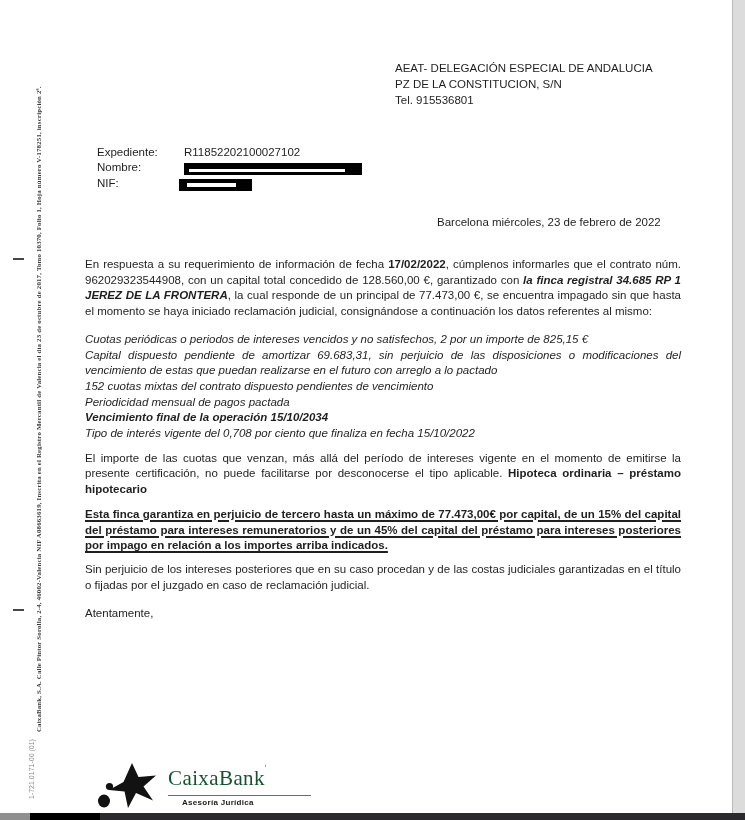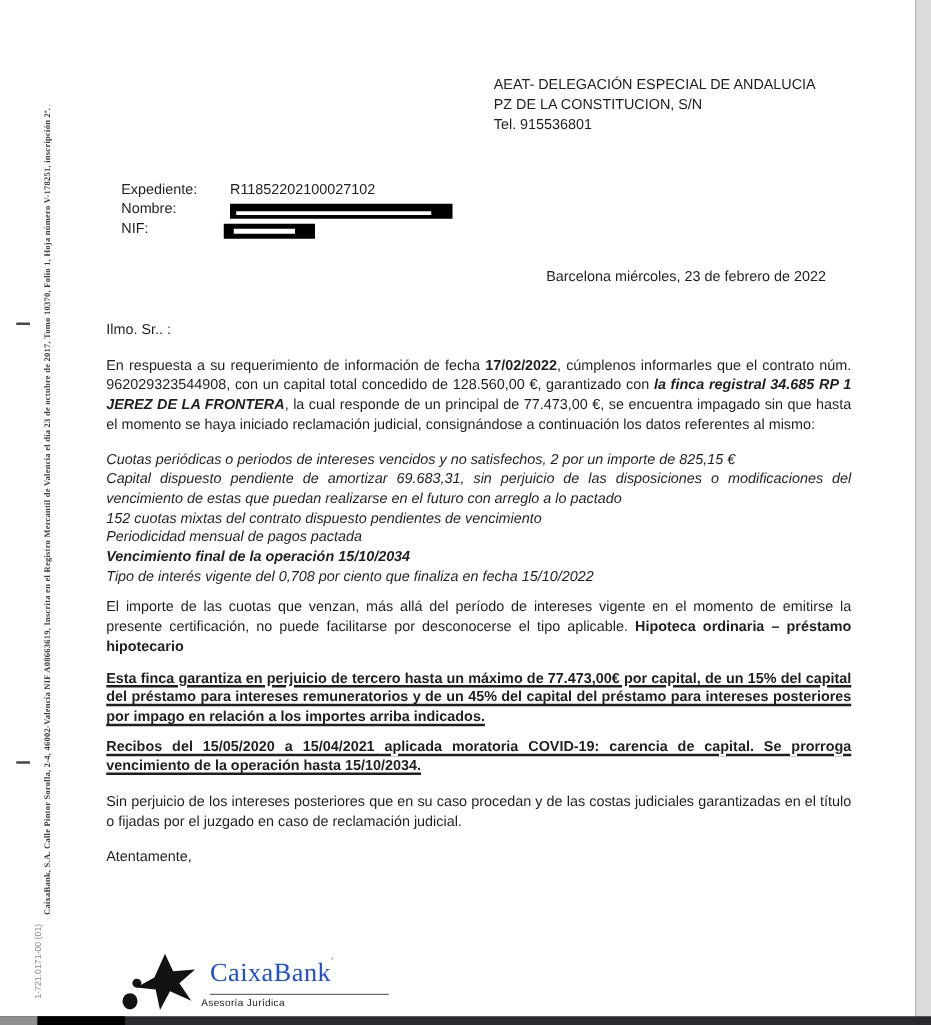--- a/index.html
+++ b/index.html
@@ -44,24 +44,24 @@
     font-size:11.5px; line-height:15.7px; }
   .para { text-align:left; }
   .para.just { text-align:justify; }
   .b { font-weight:bold; }
   .i { font-style:italic; }
   .u { text-decoration:underline; text-decoration-thickness:1.5px; text-underline-offset:2px; }
   
   .logo { position:absolute; left:95px; top:762px; width:230px; height:52px; }
   .logo .star { position:absolute; left:0; top:0; }
   .brand { position:absolute; left:73px; top:2px; font-family:"Liberation Serif", serif;
-    font-size:21px; letter-spacing:0.4px; color:#1d4ed8; white-space:nowrap; }
+    font-size:21px; letter-spacing:0.4px; color:#14532d; white-space:nowrap; }
   .brand-tm { font-size:8px; vertical-align:14px; }
   .brand-rule { position:absolute; left:73px; top:33px; width:143px; height:0; border-top:1px solid #6b6b6b; }
-  .dept { position:absolute; left:66px; top:36px; font-size:8px; font-weight:normal;
+  .dept { position:absolute; left:87px; top:36px; font-size:8px; font-weight:bold;
     letter-spacing:0.3px; color:#1a1a1a; }
 </style>
 </head>
 <body>
 
 <div class="page">
 
   <div class="vtext-company">CaixaBank, S.A. Calle Pintor Sorolla, 2-4, 46002-Valencia NIF A08663619, Inscrita en el Registro Mercantil de Valencia el día 23 de octubre de 2017, Tomo 10370, Folio 1, Hoja número V-178251, inscripción 2ª.</div>
   <div class="vtext-code">1-721.0171-00 (01)</div>
 
@@ -89,26 +89,24 @@
         <span class="reflabel">NIF:</span>
         <div class="redact nif">
           <div class="inner"></div>
         </div>
       </div>
     </div>
 
   <div class="dateline">Barcelona miércoles, 23 de febrero de 2022</div>
 
   <div class="letter-body">
-      <div class="para" style="margin-bottom: 13px;"><span>Ilmo. Sr.. :</span></div>
       <div class="para just" style="margin-bottom: 12px;"><span>En respuesta a su requerimiento de información de fecha </span><span class="b">17/02/2022</span><span>, cúmplenos informarles que el contrato núm. 962029323544908, con un capital total concedido de 128.560,00 €, garantizado con </span><span class="b i">la finca registral 34.685  RP 1 JEREZ DE LA FRONTERA</span><span>, la cual responde de un principal de 77.473,00 €, se encuentra impagado sin que hasta el momento se haya iniciado reclamación judicial, consignándose a continuación los datos referentes al mismo:</span></div>
       <div class="para just" style="margin-bottom: 9px;"><span class="i">Cuotas periódicas o periodos de intereses vencidos y no satisfechos, 2 por un importe de 825,15 €</span><br><span class="i">Capital dispuesto pendiente de amortizar 69.683,31, sin perjuicio de las disposiciones o modificaciones del vencimiento de estas que puedan realizarse en el futuro con arreglo a lo pactado</span><br><span class="i">152 cuotas mixtas del contrato dispuesto pendientes de vencimiento</span><br><span class="i">Periodicidad mensual de pagos pactada</span><br><span class="b i">Vencimiento final de la operación 15/10/2034</span><br><span class="i">Tipo de interés vigente del 0,708 por ciento que finaliza en fecha 15/10/2022</span></div>
       <div class="para just" style="margin-bottom: 9px;"><span>El importe de las cuotas que venzan, más allá del período de intereses vigente en el momento de emitirse la presente certificación, no puede facilitarse por desconocerse el tipo aplicable. </span><span class="b">Hipoteca ordinaria – préstamo hipotecario</span></div>
       <div class="para just" style="margin-bottom: 8px;"><span class="b u">Esta finca garantiza en perjuicio de tercero hasta un máximo de 77.473,00€ por capital, de un 15% del capital del préstamo para intereses remuneratorios y  de un 45% del capital del préstamo para intereses posteriores por impago en relación a los importes arriba indicados.</span></div>
-      <div class="para just" style="margin-bottom: 13px;"><span class="b u">Recibos del 15/05/2020 a 15/04/2021 aplicada moratoria COVID-19: carencia de capital. Se prorroga vencimiento de la operación hasta 15/10/2034.</span></div>
       <div class="para just" style="margin-bottom: 13px;"><span>Sin perjuicio de los intereses posteriores que en su caso procedan y de las costas judiciales garantizadas en el título o fijadas por el juzgado en caso de reclamación judicial.</span></div>
       <div class="para" style="margin-bottom: 0px;"><span>Atentamente,</span></div>
     </div>
 
   <div class="logo">
     <svg class="star" width="70" height="48" viewBox="0 0 70 48" xmlns="http://www.w3.org/2000/svg">
       <ellipse cx="9" cy="39" rx="6" ry="6.5" fill="#121212"></ellipse>
       <circle cx="14.5" cy="24.5" r="3.6" fill="#121212"></circle>
       <path d="M37 1 L43.5 15 L61 13.5 L48.5 24.5 L58 38.5 L41 31 L33 46 L29.5 29.5 L14 28 L28.5 20 Z" fill="#121212"></path>
     </svg>

